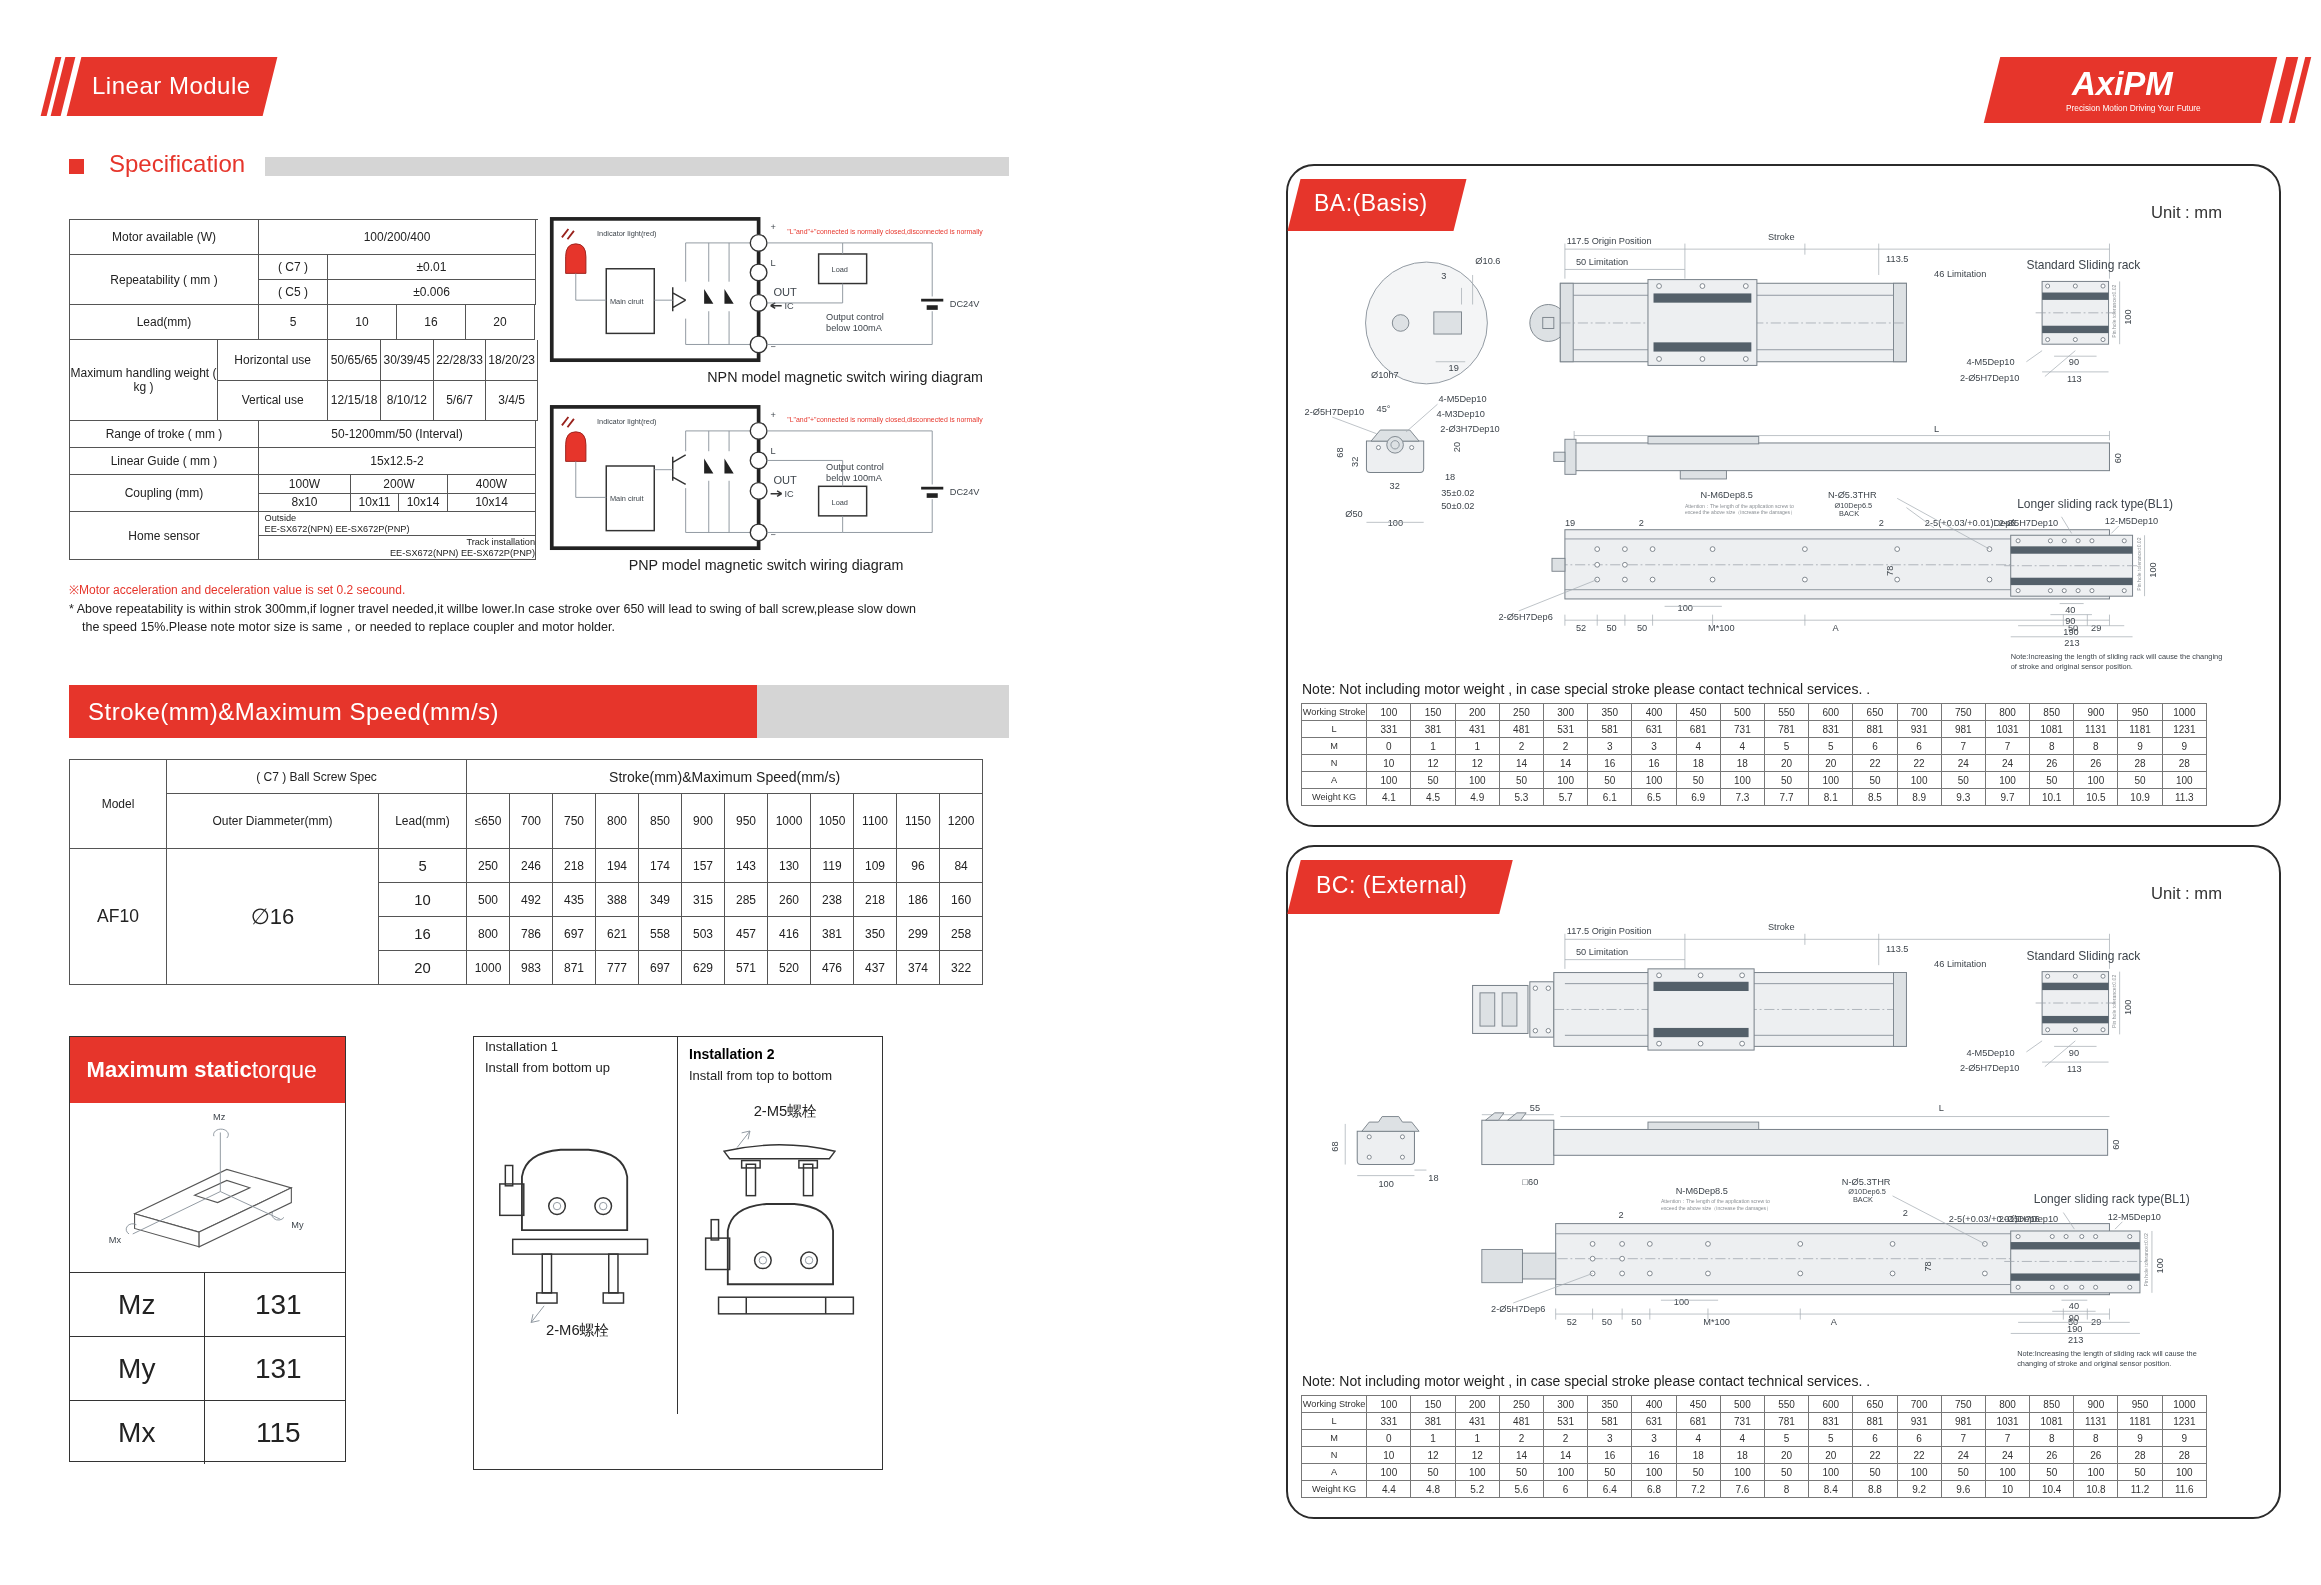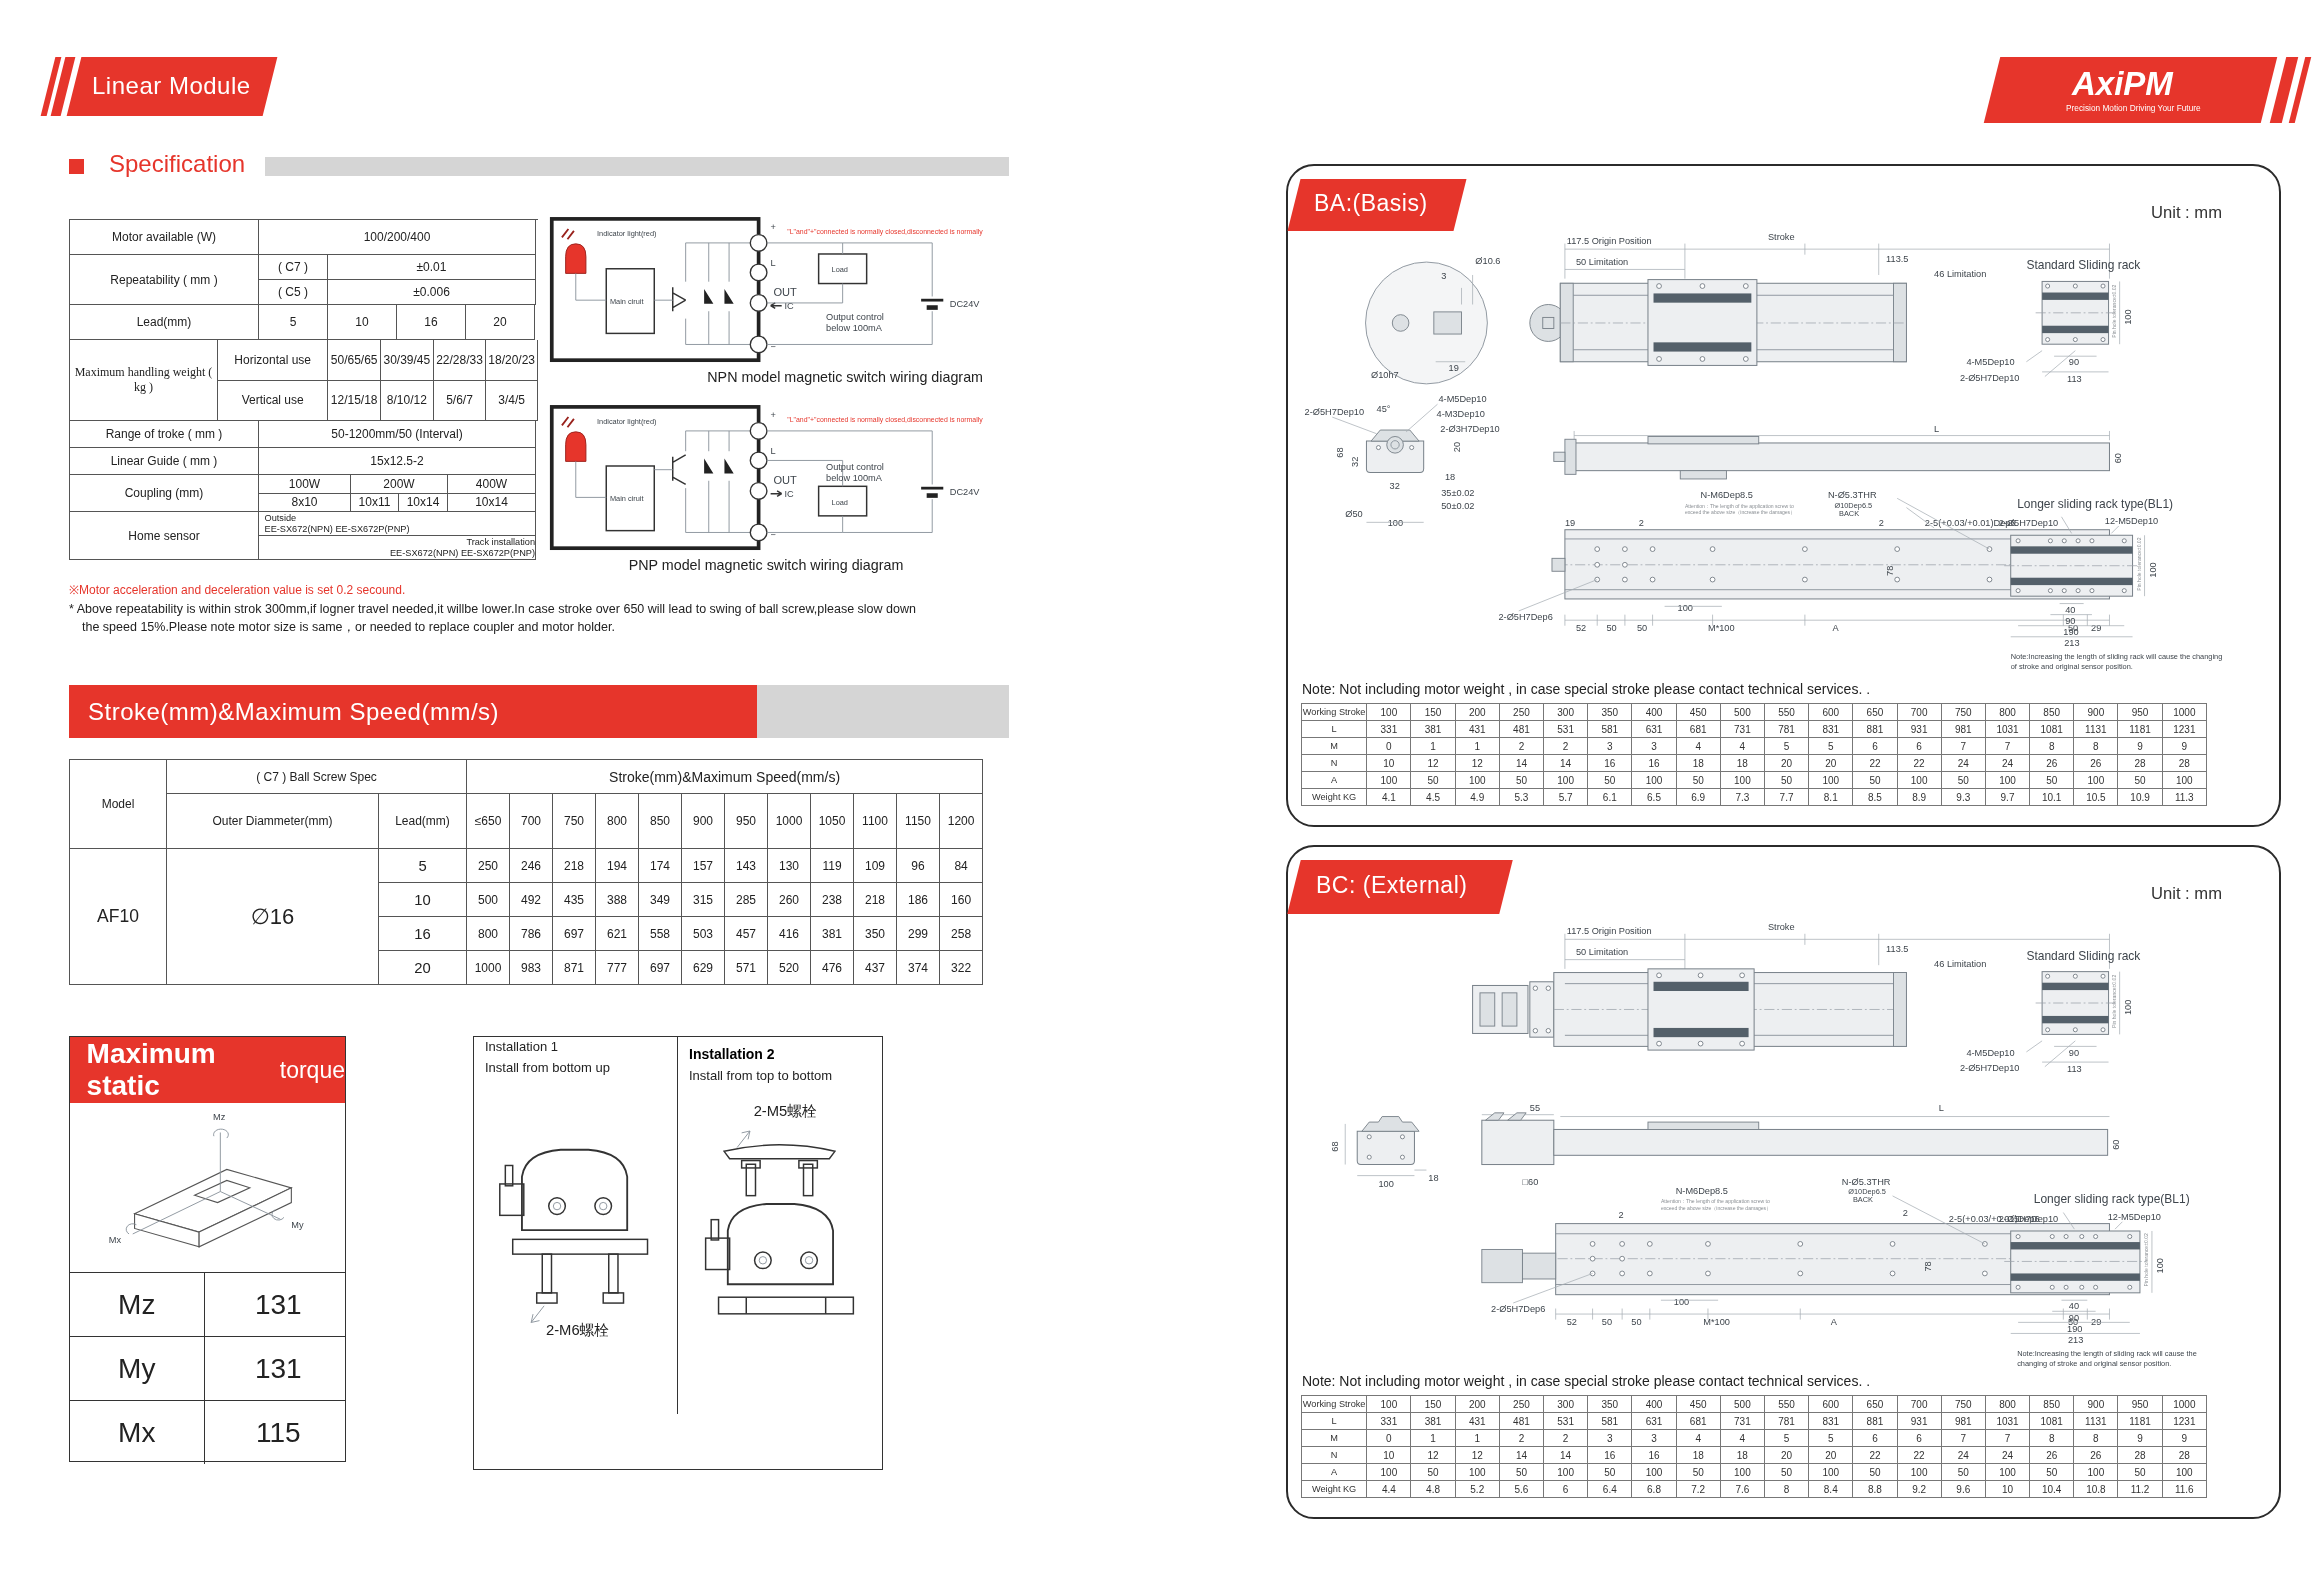--- a/index.html
+++ b/index.html
@@ -93,21 +93,21 @@
       </div>
     </div>
     <div class="srow" style="height:35px;">
       <div class="c" style="width:189px;">Lead(mm)</div>
       <div class="c" style="width:69px;">5</div>
       <div class="c" style="width:69px;">10</div>
       <div class="c" style="width:69px;">16</div>
       <div class="c" style="width:69px;">20</div>
     </div>
     <div class="srow" style="height:81px;">
-      <div class="c small" style="width:148px;font-family:Liberation Serif, serif;">Maximum handling weight ( kg )</div>
+      <div class="c small" style="width:148px;">Maximum handling weight ( kg )</div>
       <div class="stack" style="width:320px;">
         <div class="srow" style="height:41px;">
           <div class="c" style="width:111px;">Horizontal use</div>
           <div class="c small" style="width:53px;">50/65/65</div>
           <div class="c small" style="width:53px;">30/39/45</div>
           <div class="c small" style="width:53px;">22/28/33</div>
           <div class="c small" style="width:52px;">18/20/23</div>
         </div>
         <div class="srow" style="height:41px;">
           <div class="c" style="width:111px;">Vertical use</div>
@@ -354,21 +354,21 @@
           <td>476</td>
           <td>437</td>
           <td>374</td>
           <td>322</td>
         </tr>
       </tbody>
   </table>
 
   <div class="abs framed" style="left:69px;top:1036px;width:277px;height:426px;">
     <div class="red" style="height:66px;display:flex;align-items:center;padding-left:16.6px;">
-      <span style="color:#fff;font-size:28px;font-weight:bold;">Maximum static</span>
+      <span style="color:#fff;font-size:22px;font-weight:bold;">Maximum static</span>
       <span style="color:#fff;font-size:23px;"> torque</span>
     </div>
     <svg width="273" height="166" viewBox="0 0 296 180">
       <polygon points="70,120 170,72 240,92 140,140" fill="#fff" stroke="#555" stroke-width="1.2"></polygon>
       <polygon points="70,120 140,140 140,156 70,136" fill="#fff" stroke="#555" stroke-width="1.2"></polygon>
       <polygon points="140,140 240,92 240,108 140,156" fill="#fff" stroke="#555" stroke-width="1.2"></polygon>
       <polygon points="135,100 170,84 195,92 160,108" fill="#fff" stroke="#555" stroke-width="1.2"></polygon>
       <line x1="163" y1="96" x2="163" y2="32" class="ln"></line>
       <path d="M156,36 a8,6 0 1 1 14,2" class="ln"></path>
       <text x="155" y="18" class="t">Mz</text>

